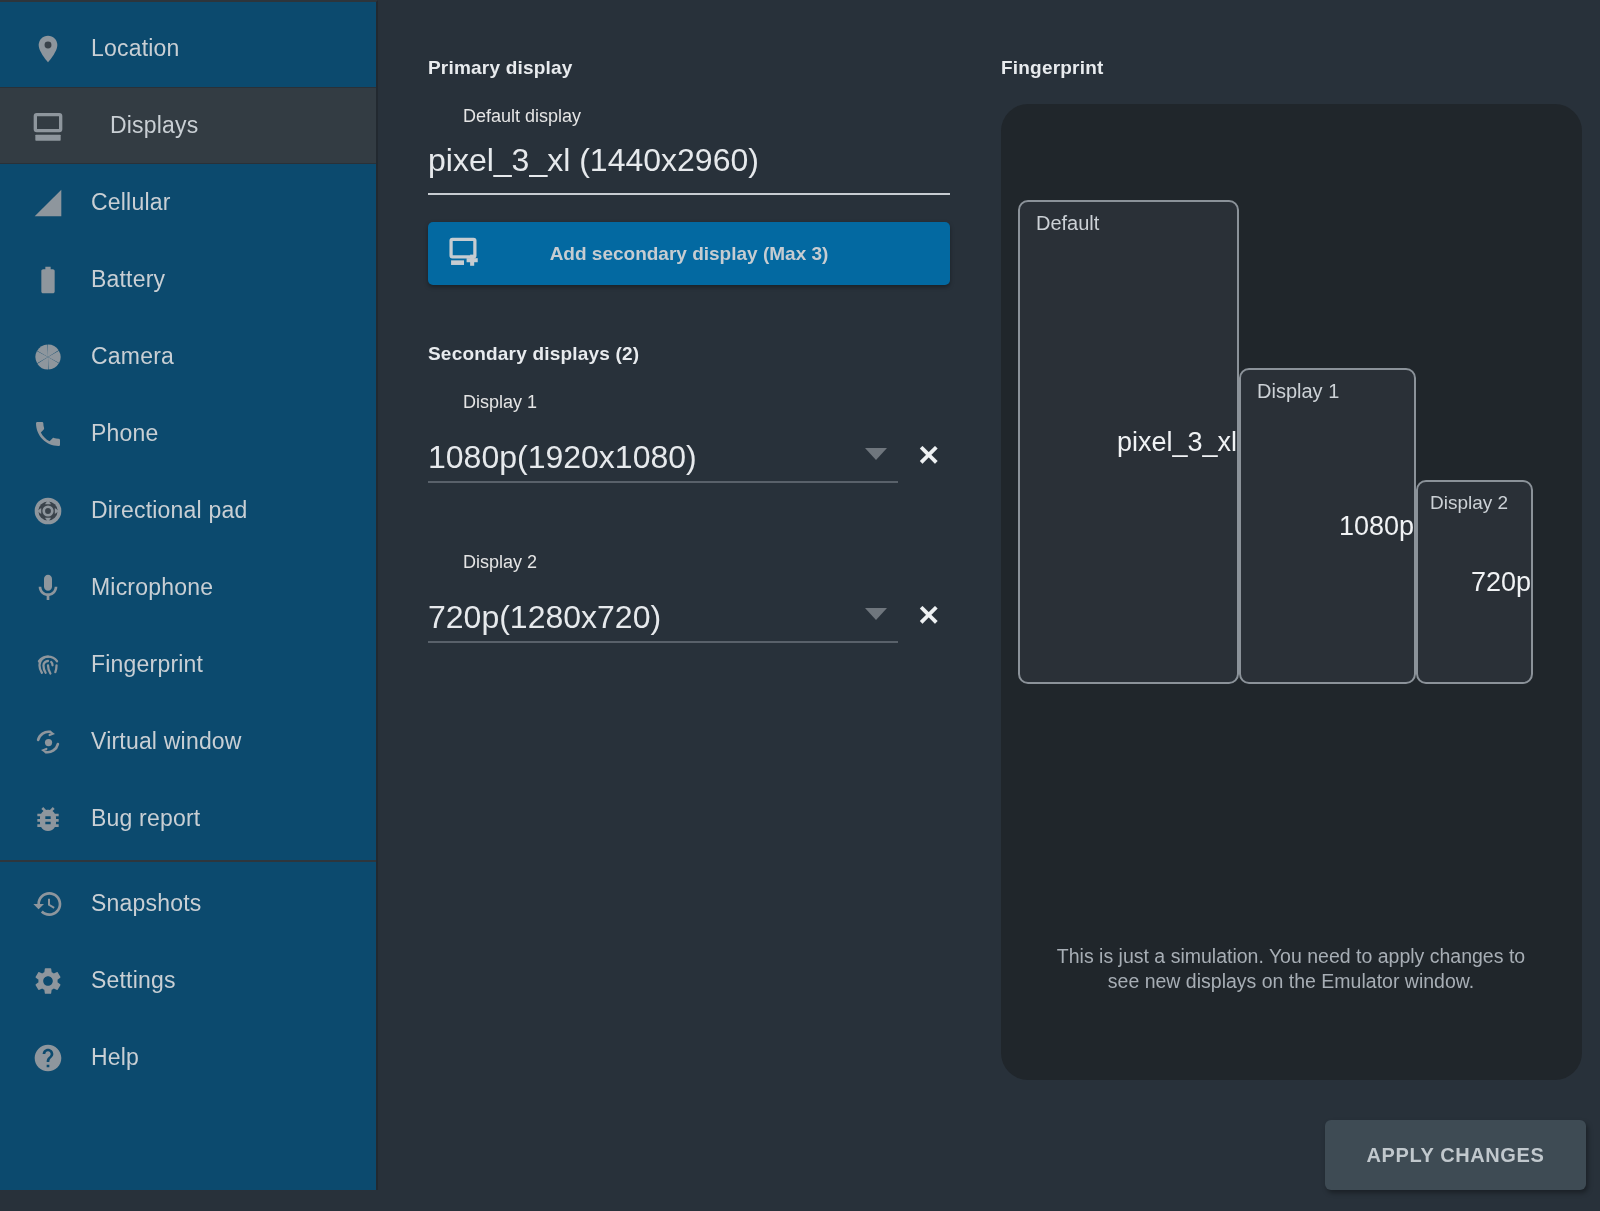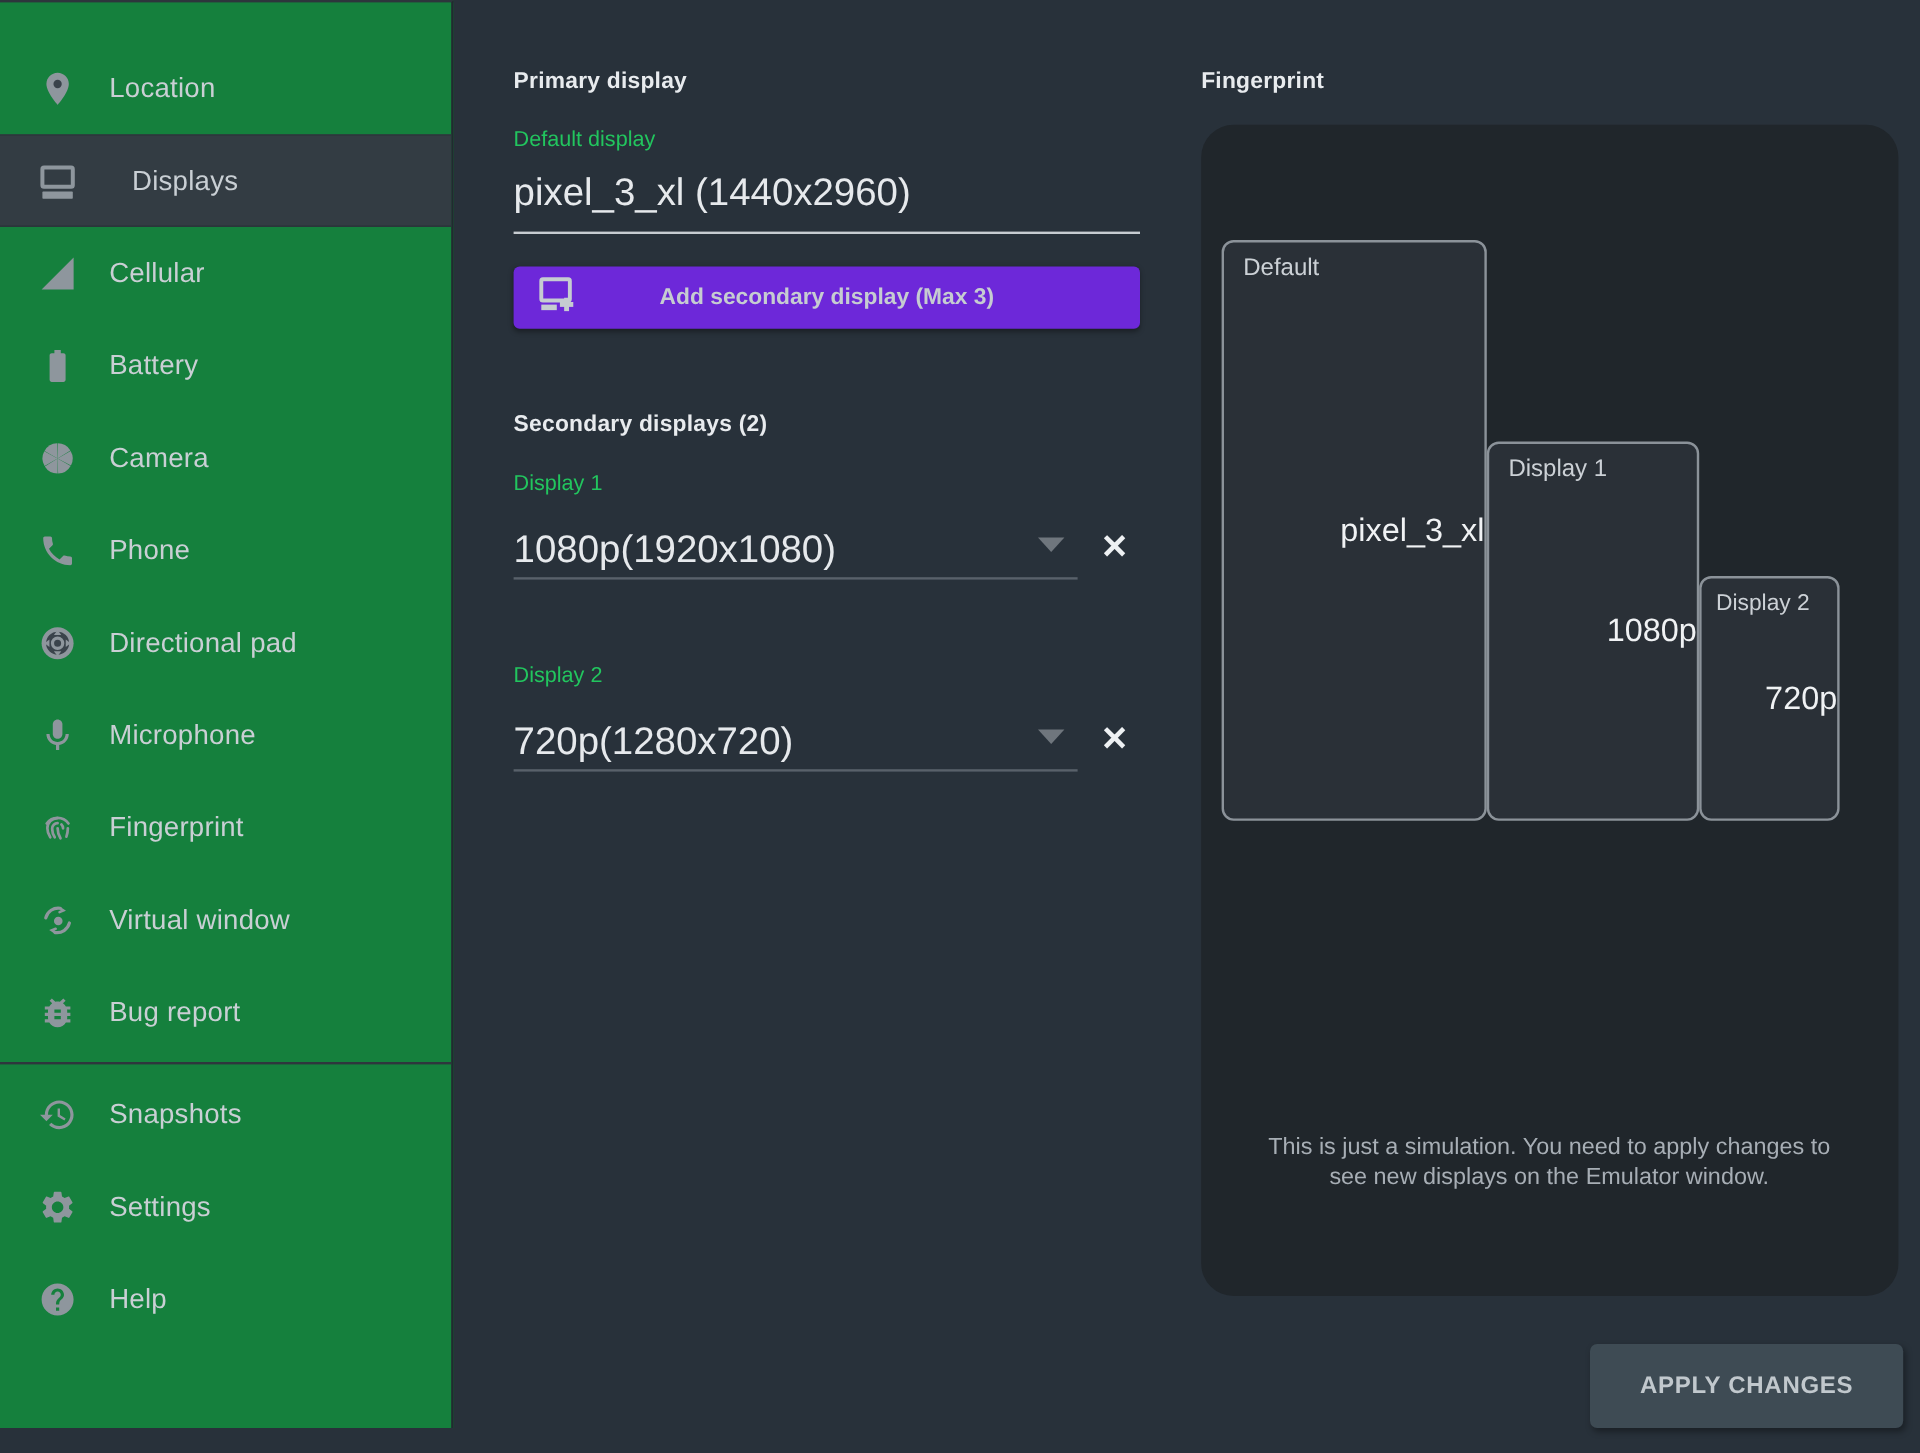--- a/index.html
+++ b/index.html
@@ -1,39 +1,39 @@
 <!DOCTYPE html>
 <html><head>
 <meta charset="utf-8">
 <style>
   html,body{margin:0;padding:0;background:#28313a;}
   .app{position:relative;width:1600px;height:1211px;overflow:hidden;background:#28313a;
        font-family:"Liberation Sans",sans-serif;-webkit-font-smoothing:antialiased;}
 
   
-  .sidebar{position:absolute;left:0;top:0;width:378px;height:1190px;background:#15803d;
+  .sidebar{position:absolute;left:0;top:0;width:378px;height:1190px;background:#0c4a6e;
            box-sizing:border-box;border-right:2px solid #222930;border-top:2px solid #2d353c;
-           padding-top:33px;}
+           padding-top:8px;}
   .nav-item{height:77px;display:flex;align-items:center;padding-left:31px;cursor:pointer;}
   .nav-item.selected{background:#333c43;box-shadow:inset 0 1px 0 #2a3138, inset 0 -1px 0 #2a3138;gap:19px;}
   .nav-icon{width:34px;height:34px;flex:0 0 34px;display:flex;align-items:center;justify-content:center;color:#8e969d;}
   .nav-icon svg{display:block;}
   .nav-label{margin-left:26px;font-size:23px;color:#c9cfd4;letter-spacing:.2px;white-space:nowrap;}
   .nav-divider{height:2px;background:#2e363d;margin:3px 0;}
 
   
   .abs{position:absolute;}
   .section-heading{font-size:19px;font-weight:bold;color:#e8ebee;letter-spacing:.2px;}
-  .field-label{font-size:18px;color:#22c55e;}
+  .field-label{font-size:18px;color:#e5e5e5;margin-left:35px;}
   .field-value{font-size:32px;color:#e6e9ec;}
   .uline{height:2px;}
   .uline.bright{background:#c7ccd1;}
   .uline.dim{background:#59616a;height:1.5px;}
 
-  .add-btn{position:absolute;left:428px;top:222px;width:522px;height:52px;background:#6d28d9;
+  .add-btn{position:absolute;left:428px;top:222px;width:522px;height:63px;background:#0369a1;
            border:none;border-radius:5px;color:#c6ccd1;font-family:inherit;font-size:19px;font-weight:bold;
            box-shadow:0 2px 4px rgba(0,0,0,.35);display:flex;align-items:center;justify-content:center;cursor:pointer;}
   .add-btn .btn-icon{position:absolute;left:19px;top:50%;transform:translateY(-50%);color:#c6ccd1;}
 
   .dd-arrow{width:0;height:0;border-left:11px solid transparent;border-right:11px solid transparent;
             border-top:12px solid #6f767d;cursor:pointer;}
   .x-btn{font-size:28px;font-weight:bold;color:#eef1f3;line-height:1;cursor:pointer;}
 
   
   .arr-panel{position:absolute;left:1001px;top:104px;width:581px;height:976px;background:#20262b;border-radius:27px;}

